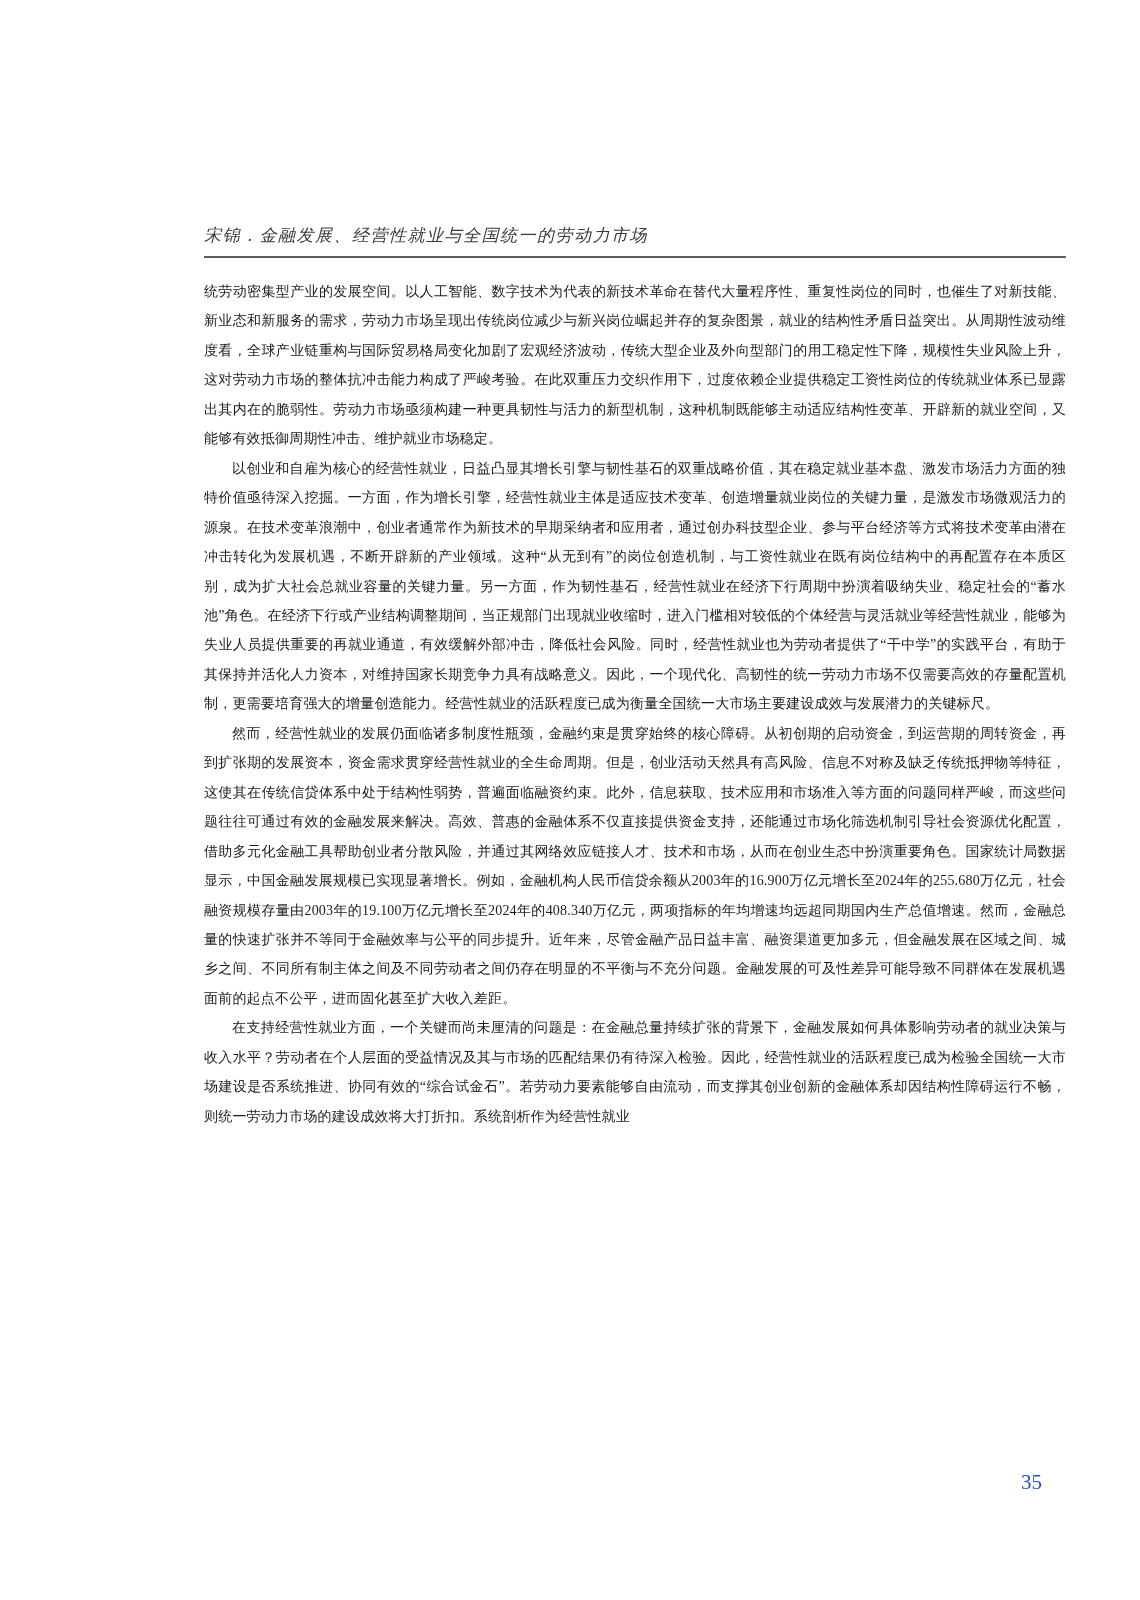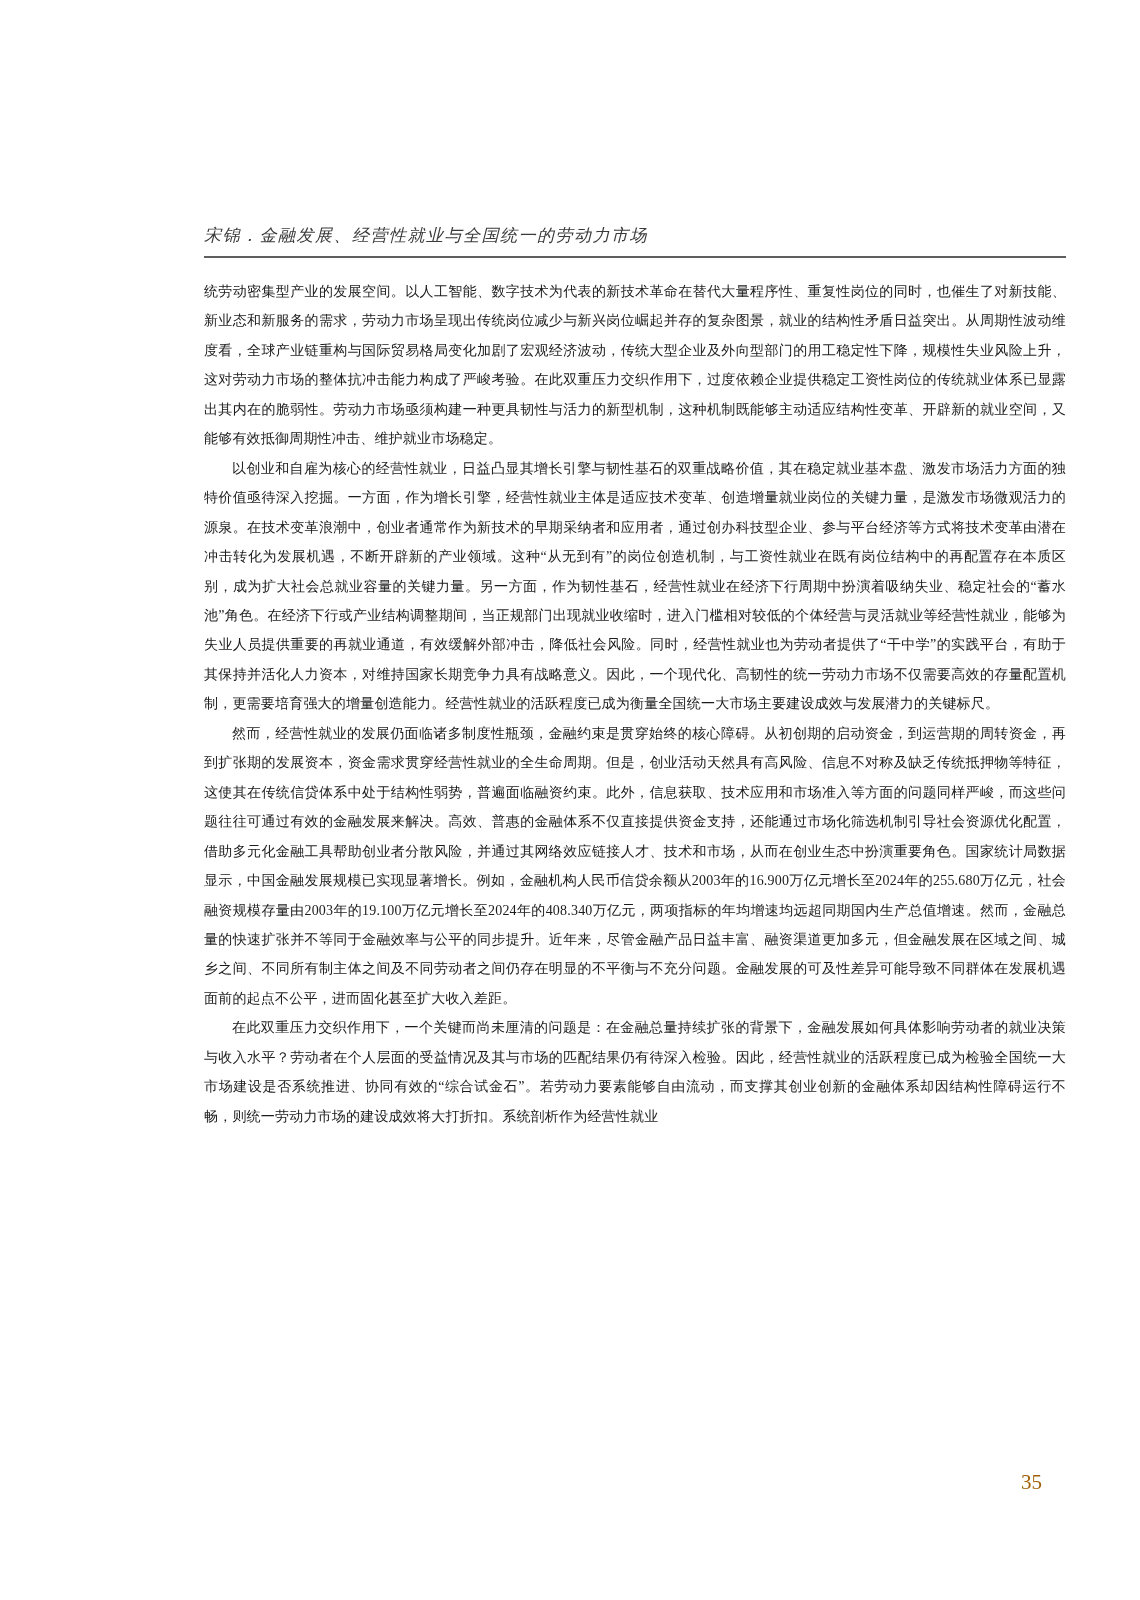--- a/index.html
+++ b/index.html
@@ -65,35 +65,35 @@
   }
 
   
   .page-number {
     position: absolute;
     left: 140px;
     top: 1406px;
     width: 838px;
     text-align: right;
     font-size: 21px;
-    color: #a16207;
+    color: #1d4ed8;
     font-family: Liberation Serif, serif;
   }
 </style>
 </head>
 <body>
 
 <div class="page">
 
   <div class="running-header">宋锦．金融发展、经营性就业与全国统一的劳动力市场</div>
 
   <div class="header-rule"></div>
 
   <div class="body-text">
     <p>统劳动密集型产业的发展空间。以人工智能、数字技术为代表的新技术革命在替代大量程序性、重复性岗位的同时，也催生了对新技能、新业态和新服务的需求，劳动力市场呈现出传统岗位减少与新兴岗位崛起并存的复杂图景，就业的结构性矛盾日益突出。从周期性波动维度看，全球产业链重构与国际贸易格局变化加剧了宏观经济波动，传统大型企业及外向型部门的用工稳定性下降，规模性失业风险上升，这对劳动力市场的整体抗冲击能力构成了严峻考验。在此双重压力交织作用下，过度依赖企业提供稳定工资性岗位的传统就业体系已显露出其内在的脆弱性。劳动力市场亟须构建一种更具韧性与活力的新型机制，这种机制既能够主动适应结构性变革、开辟新的就业空间，又能够有效抵御周期性冲击、维护就业市场稳定。</p>
     <p class="indent">以创业和自雇为核心的经营性就业，日益凸显其增长引擎与韧性基石的双重战略价值，其在稳定就业基本盘、激发市场活力方面的独特价值亟待深入挖掘。一方面，作为增长引擎，经营性就业主体是适应技术变革、创造增量就业岗位的关键力量，是激发市场微观活力的源泉。在技术变革浪潮中，创业者通常作为新技术的早期采纳者和应用者，通过创办科技型企业、参与平台经济等方式将技术变革由潜在冲击转化为发展机遇，不断开辟新的产业领域。这种“从无到有”的岗位创造机制，与工资性就业在既有岗位结构中的再配置存在本质区别，成为扩大社会总就业容量的关键力量。另一方面，作为韧性基石，经营性就业在经济下行周期中扮演着吸纳失业、稳定社会的“蓄水池”角色。在经济下行或产业结构调整期间，当正规部门出现就业收缩时，进入门槛相对较低的个体经营与灵活就业等经营性就业，能够为失业人员提供重要的再就业通道，有效缓解外部冲击，降低社会风险。同时，经营性就业也为劳动者提供了“干中学”的实践平台，有助于其保持并活化人力资本，对维持国家长期竞争力具有战略意义。因此，一个现代化、高韧性的统一劳动力市场不仅需要高效的存量配置机制，更需要培育强大的增量创造能力。经营性就业的活跃程度已成为衡量全国统一大市场主要建设成效与发展潜力的关键标尺。</p>
     <p class="indent">然而，经营性就业的发展仍面临诸多制度性瓶颈，金融约束是贯穿始终的核心障碍。从初创期的启动资金，到运营期的周转资金，再到扩张期的发展资本，资金需求贯穿经营性就业的全生命周期。但是，创业活动天然具有高风险、信息不对称及缺乏传统抵押物等特征，这使其在传统信贷体系中处于结构性弱势，普遍面临融资约束。此外，信息获取、技术应用和市场准入等方面的问题同样严峻，而这些问题往往可通过有效的金融发展来解决。高效、普惠的金融体系不仅直接提供资金支持，还能通过市场化筛选机制引导社会资源优化配置，借助多元化金融工具帮助创业者分散风险，并通过其网络效应链接人才、技术和市场，从而在创业生态中扮演重要角色。国家统计局数据显示，中国金融发展规模已实现显著增长。例如，金融机构人民币信贷余额从2003年的16.900万亿元增长至2024年的255.680万亿元，社会融资规模存量由2003年的19.100万亿元增长至2024年的408.340万亿元，两项指标的年均增速均远超同期国内生产总值增速。然而，金融总量的快速扩张并不等同于金融效率与公平的同步提升。近年来，尽管金融产品日益丰富、融资渠道更加多元，但金融发展在区域之间、城乡之间、不同所有制主体之间及不同劳动者之间仍存在明显的不平衡与不充分问题。金融发展的可及性差异可能导致不同群体在发展机遇面前的起点不公平，进而固化甚至扩大收入差距。</p>
-    <p class="indent">在此双重压力交织作用下，一个关键而尚未厘清的问题是：在金融总量持续扩张的背景下，金融发展如何具体影响劳动者的就业决策与收入水平？劳动者在个人层面的受益情况及其与市场的匹配结果仍有待深入检验。因此，经营性就业的活跃程度已成为检验全国统一大市场建设是否系统推进、协同有效的“综合试金石”。若劳动力要素能够自由流动，而支撑其创业创新的金融体系却因结构性障碍运行不畅，则统一劳动力市场的建设成效将大打折扣。系统剖析作为经营性就业</p>
+    <p class="indent">在支持经营性就业方面，一个关键而尚未厘清的问题是：在金融总量持续扩张的背景下，金融发展如何具体影响劳动者的就业决策与收入水平？劳动者在个人层面的受益情况及其与市场的匹配结果仍有待深入检验。因此，经营性就业的活跃程度已成为检验全国统一大市场建设是否系统推进、协同有效的“综合试金石”。若劳动力要素能够自由流动，而支撑其创业创新的金融体系却因结构性障碍运行不畅，则统一劳动力市场的建设成效将大打折扣。系统剖析作为经营性就业</p>
   </div>
 
   <div class="page-number">35</div>
 
 </div>
 
 </body></html>

